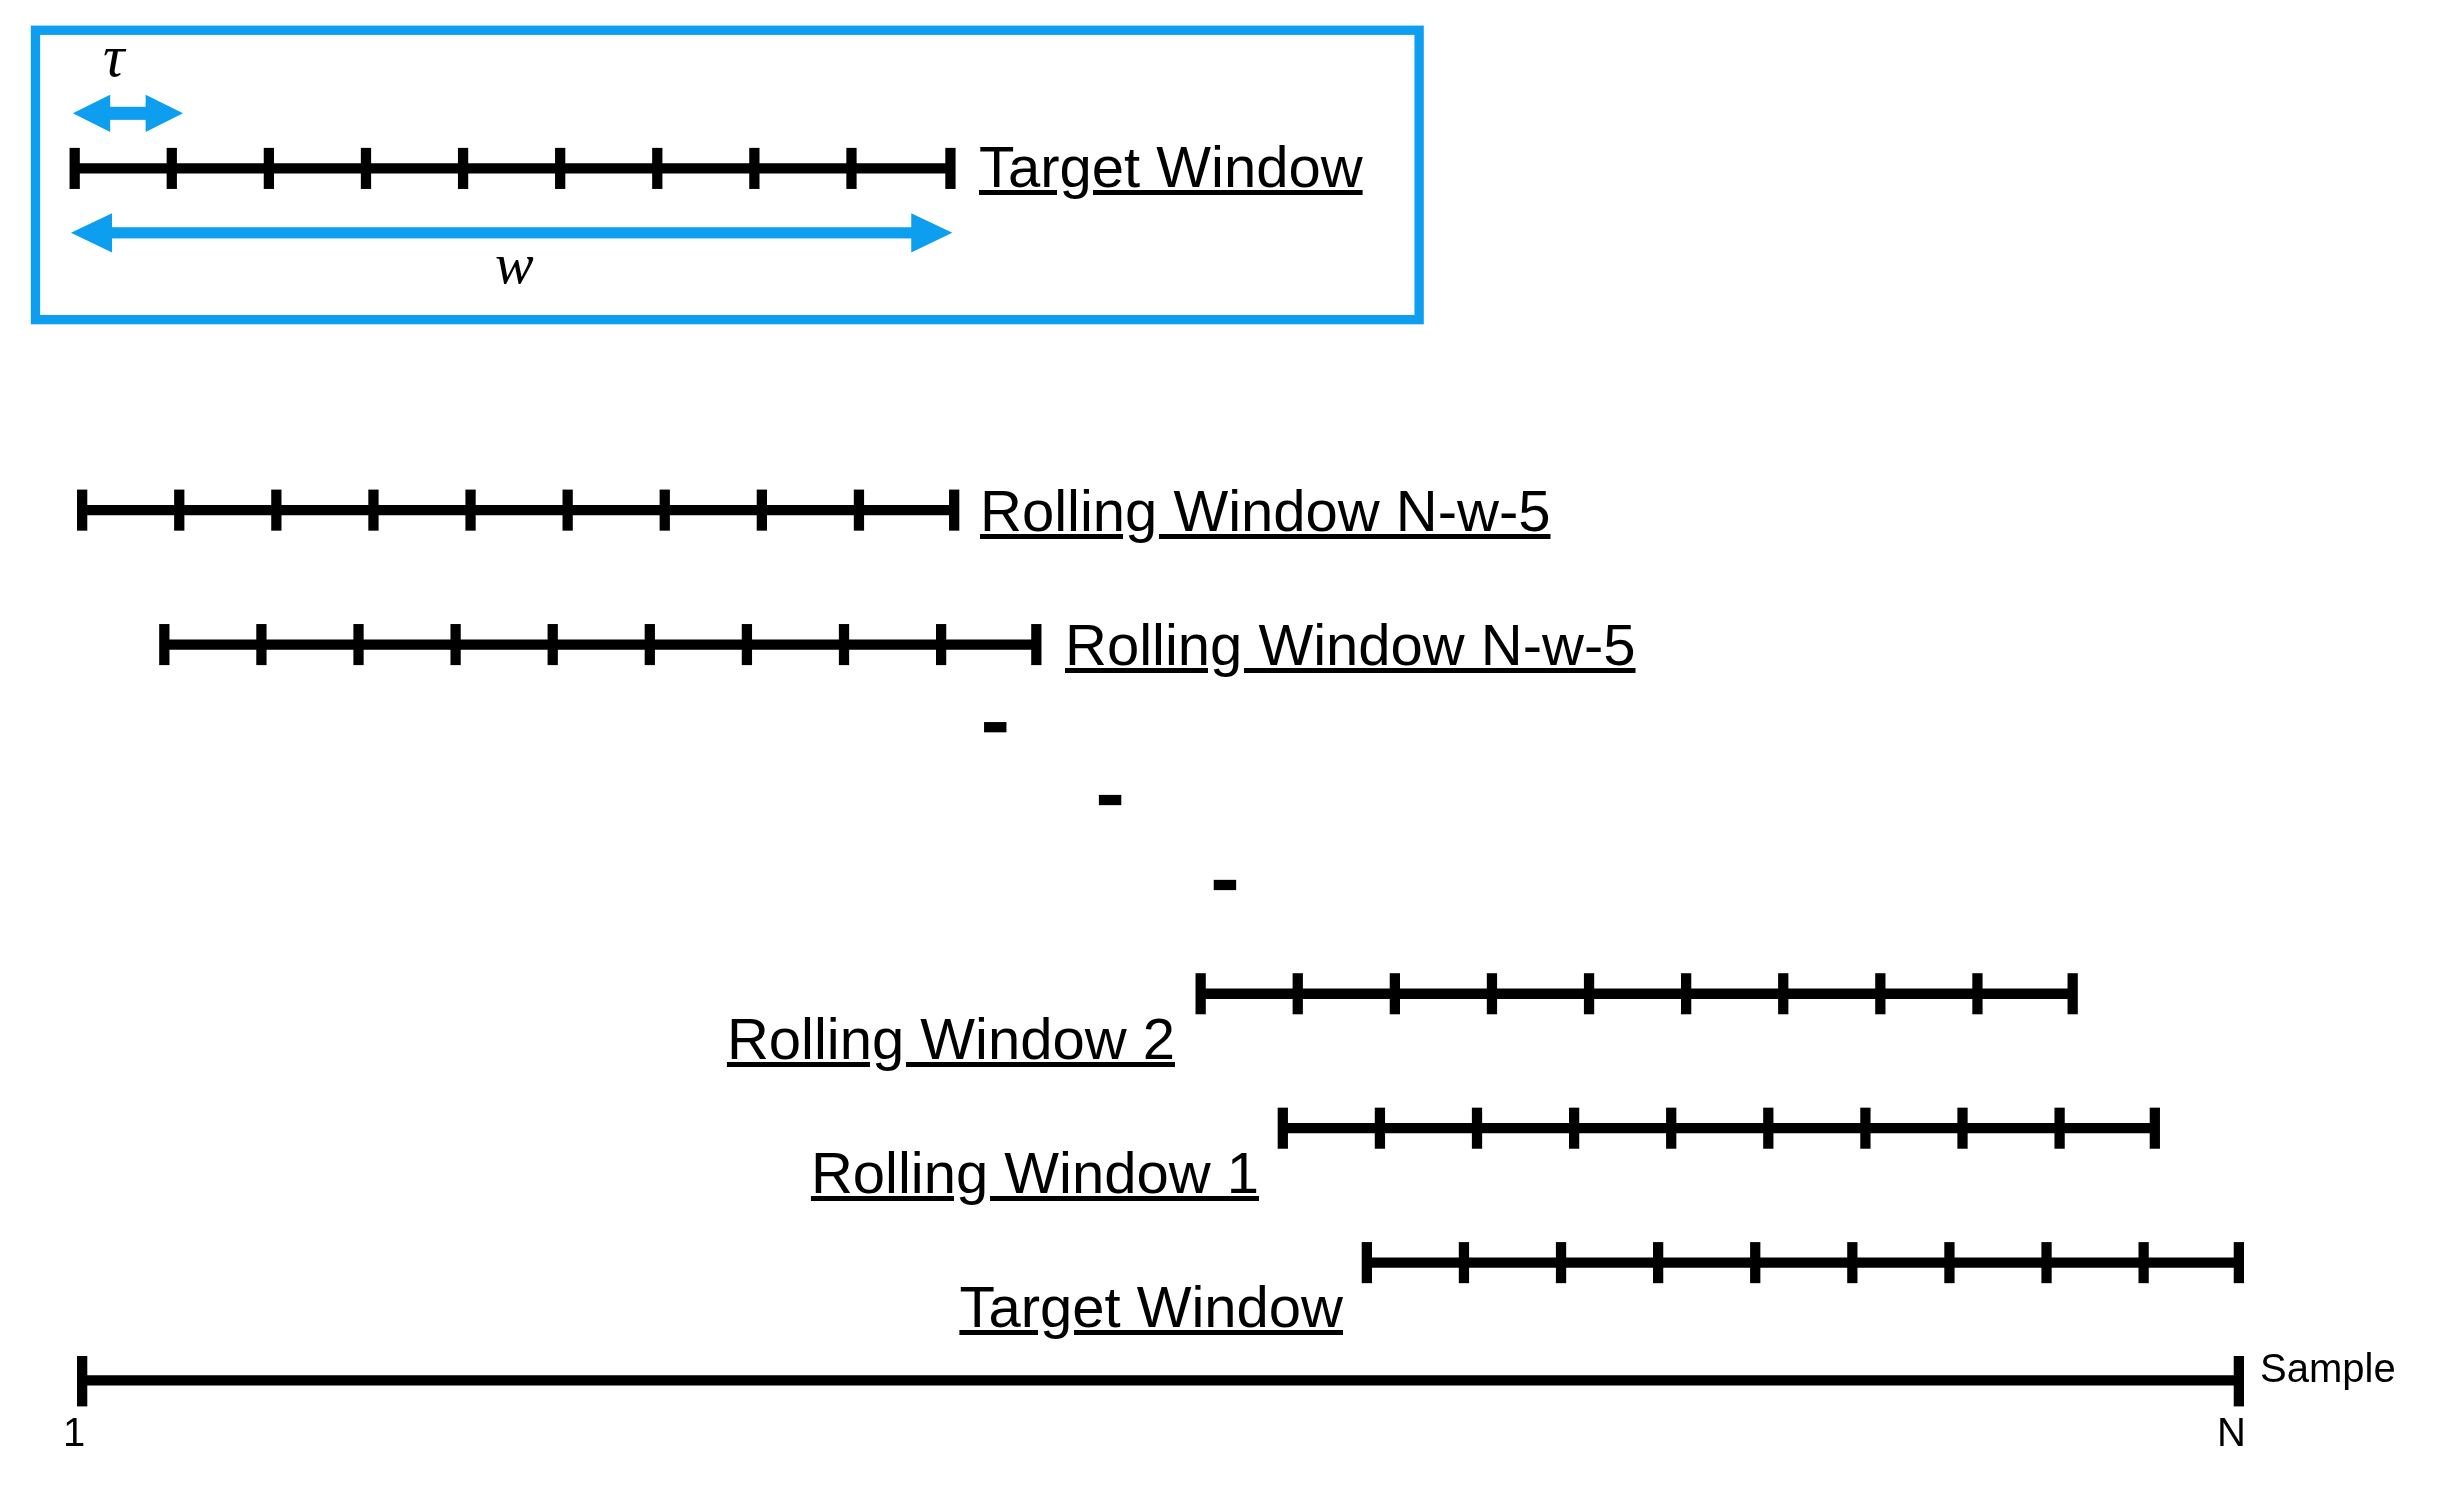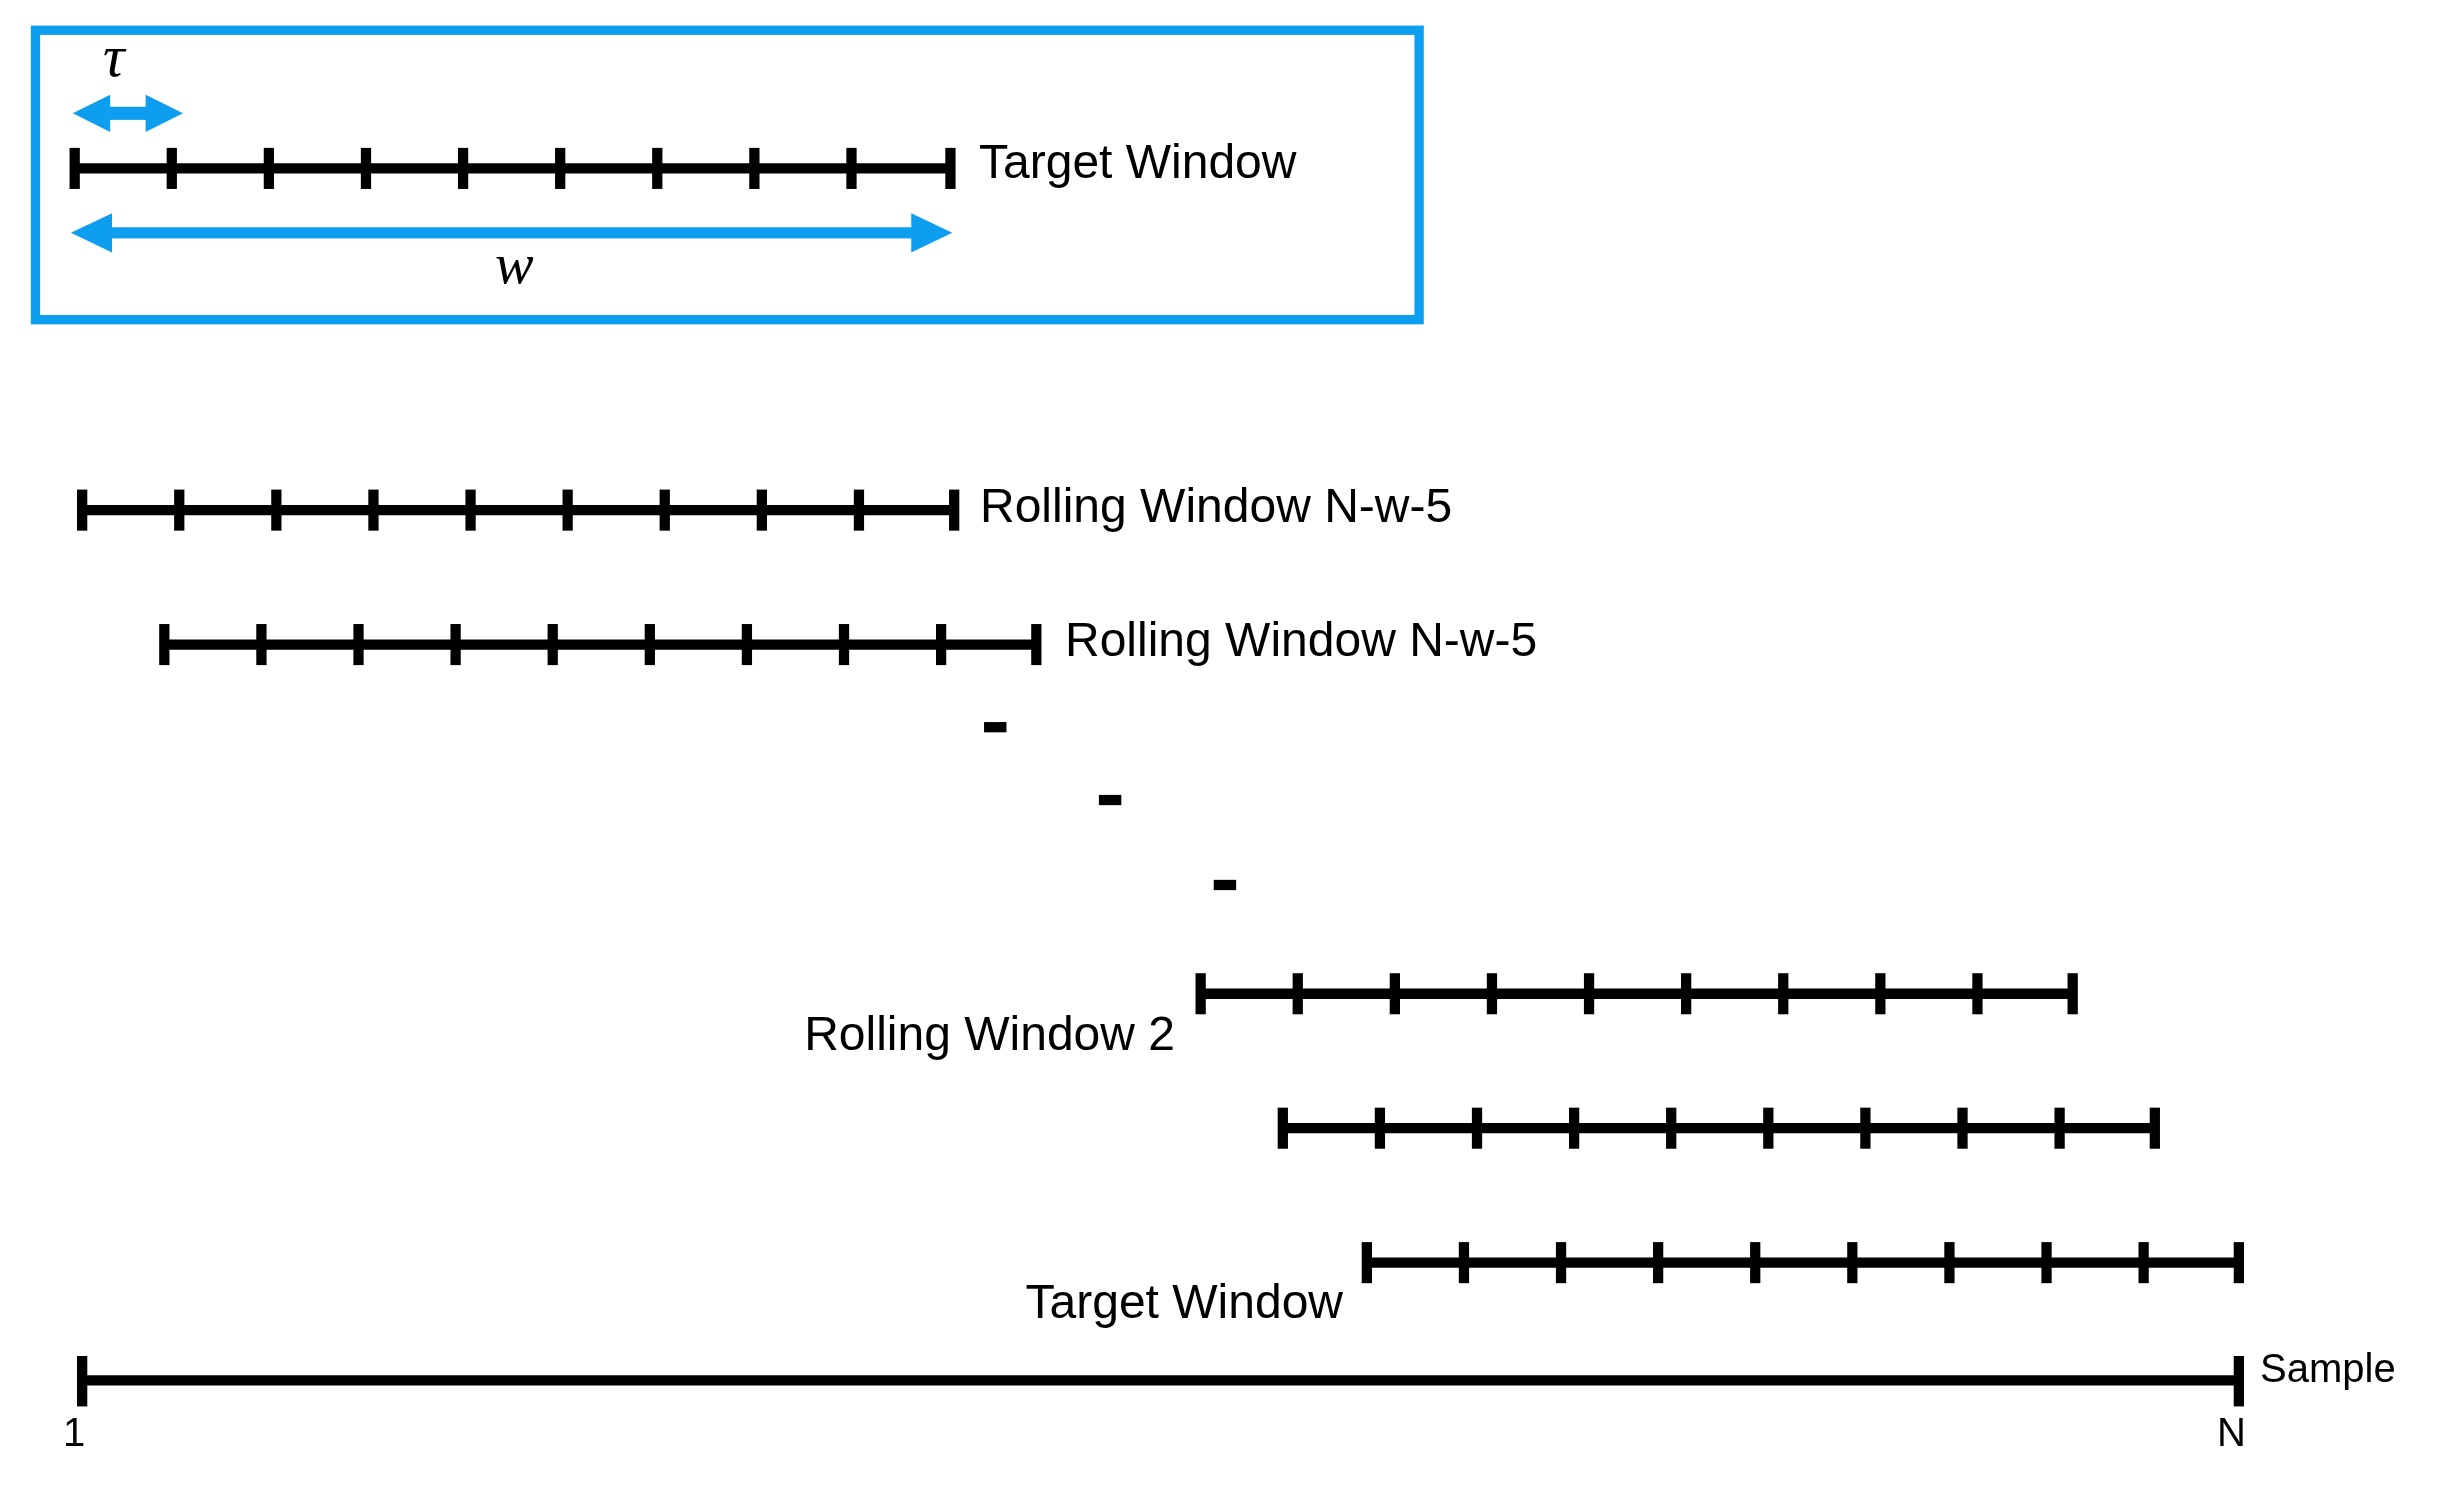--- a/index.html
+++ b/index.html
@@ -26,21 +26,22 @@
     height: 1488px;
   }
   .lbl {
     position: absolute;
     font-family: "Liberation Sans", sans-serif;
     color: #000000;
     white-space: nowrap;
     line-height: 1;
   }
   .lbl-row {
-    font-size: 48px;
+    font-size: 58px;
+    text-decoration: underline;
   }
   .lbl-math {
     font-size: 58px;
     font-family: "Liberation Serif", serif;
     font-style: italic;
   }
   .lbl-tau {
     font-size: 60px;
     font-family: "Liberation Serif", serif;
     font-style: italic;
@@ -176,20 +177,21 @@
   <span class="lbl lbl-math" style="left:495px; top:235px;">w</span>
 
   <span class="lbl lbl-row" style="left:979px; top:138px;">Target Window</span>
 
   <span class="lbl lbl-row" style="left:980px; top:482px;">Rolling Window N-w-5</span>
 
   <span class="lbl lbl-row" style="left:1065px; top:616px;">Rolling Window N-w-5</span>
 
   <span class="lbl lbl-row right-aligned" style="left:1175px; top:966px;">Rolling Window 2</span>
 
+  <span class="lbl lbl-row right-aligned" style="left:1259px; top:1100px;">Rolling Window 1</span>
 
   <span class="lbl lbl-row right-aligned" style="left:1343px; top:1234px;">Target Window</span>
 
   <span class="lbl lbl-end" style="left:2260px; top:1348px;">Sample</span>
 
   <span class="lbl lbl-end" style="left:63px; top:1412px;">1</span>
 
   <span class="lbl lbl-end" style="left:2217px; top:1412px;">N</span>
 
 </div>

